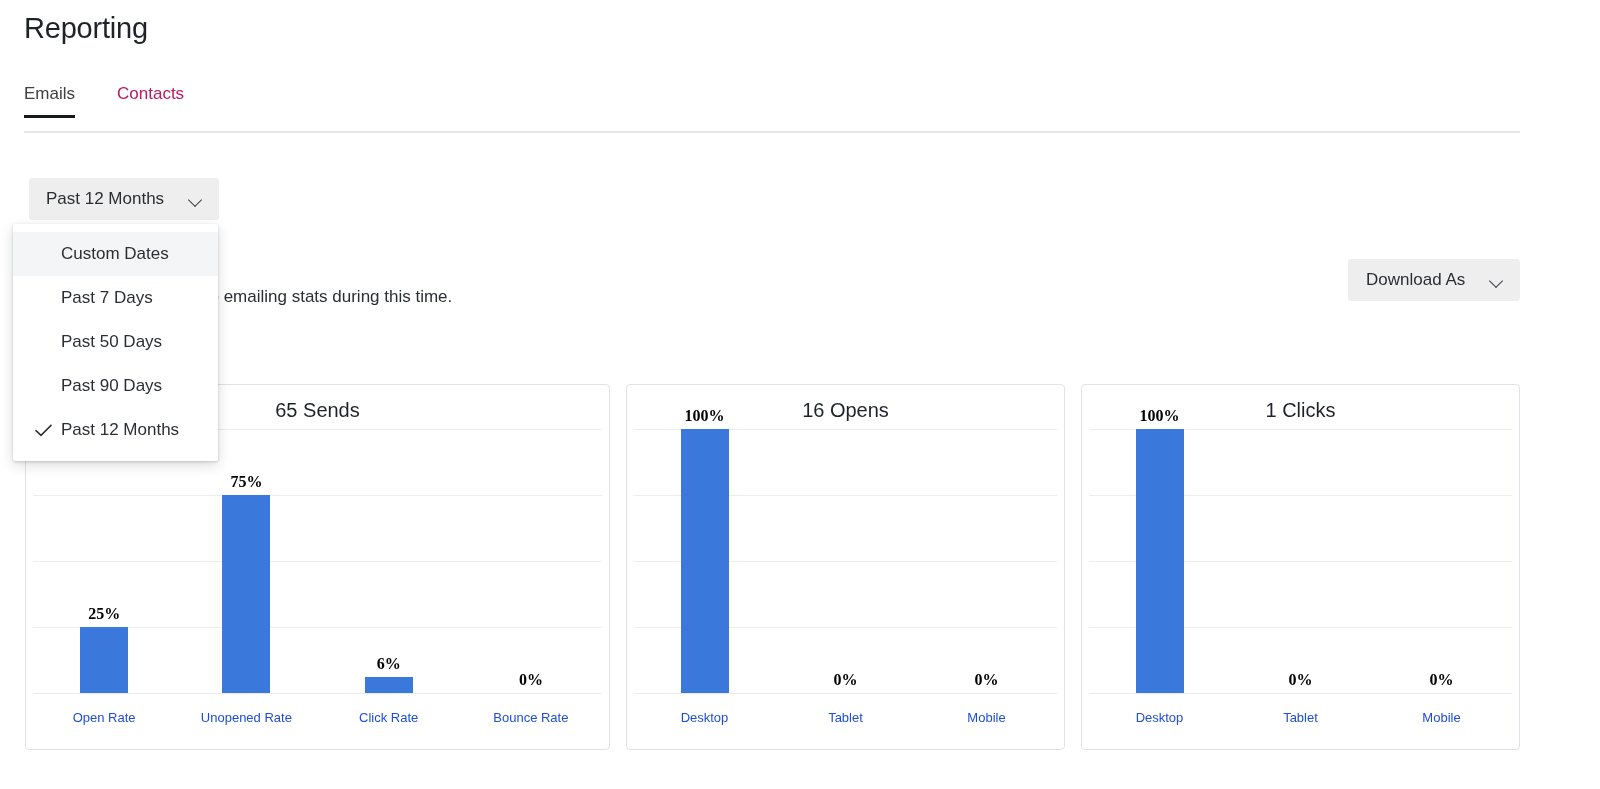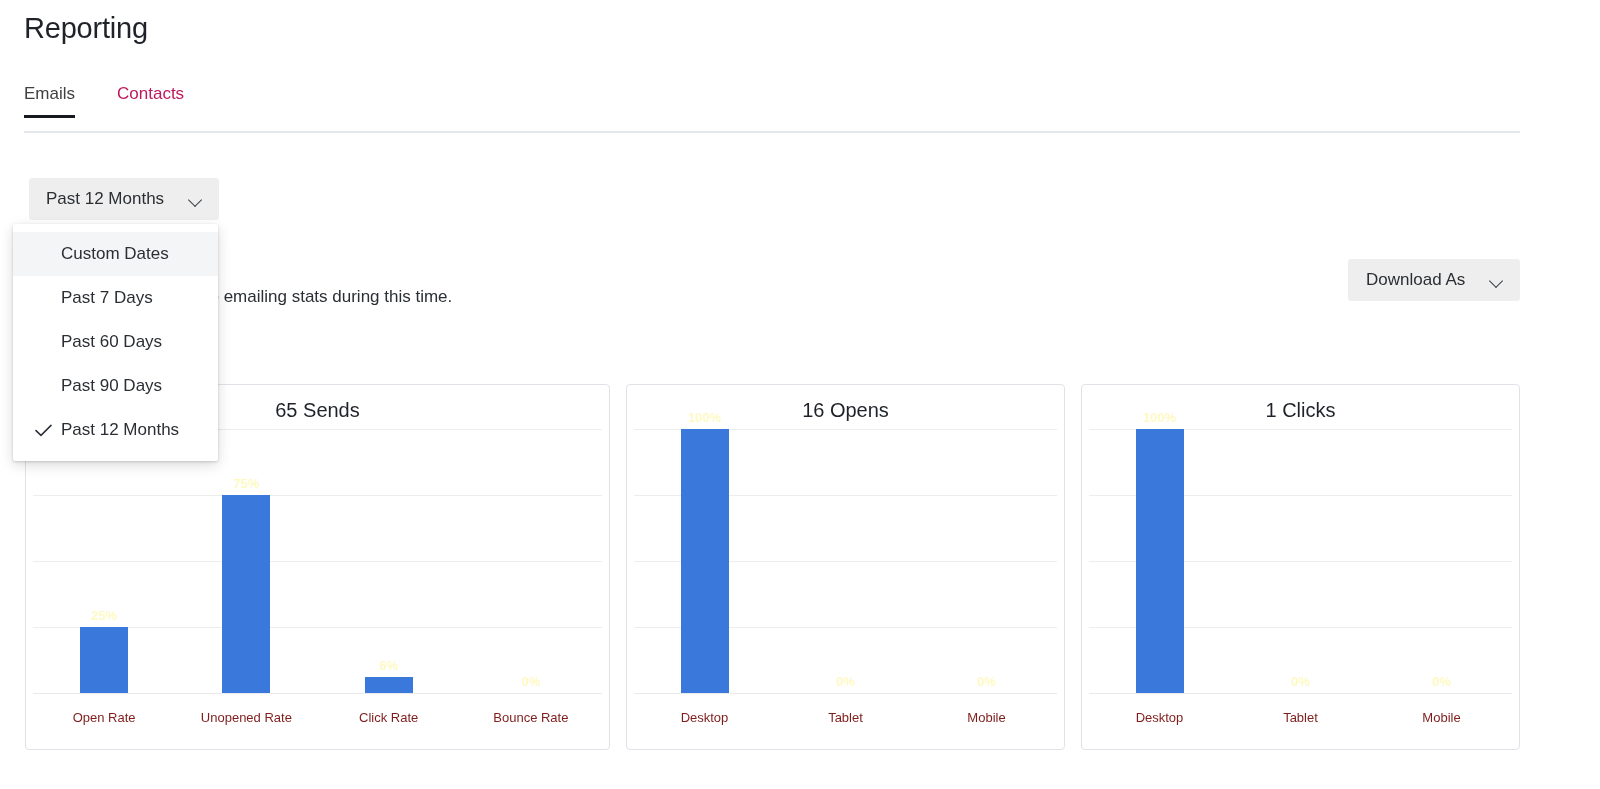--- a/index.html
+++ b/index.html
@@ -123,29 +123,29 @@
     flex: 1 1 0; height: 100%; position: relative;
     display: flex; flex-direction: column; justify-content: flex-end;
     align-items: center;
   }
   .bar {
     width: 48px; background: #3b78dc; position: relative;
   }
   .card.wide .bar { width: 48px; }
   .bar-value {
     position: absolute; bottom: 100%; left: 50%; transform: translateX(-50%);
-    font-size: 13px; font-weight: bold; color: #fef9c3;
-    margin-bottom: 4px; white-space: nowrap;
+    font-size: 16px; font-weight: bold; color: #000000;
+    margin-bottom: 4px; white-space: nowrap; font-family: Liberation Serif, serif;
   }
   .x-labels {
     position: absolute; left: 7px; right: 7px; bottom: 24px;
     display: flex;
   }
   .x-label {
-    flex: 1 1 0; text-align: center; font-size: 13px; color: #7f1d1d;
+    flex: 1 1 0; text-align: center; font-size: 13px; color: #1d4ed8;
   }
 </style>
 </head>
 <body>
 
 <div class="page">
 
   <div class="page-title">Reporting</div>
 
   <div class="tabs">
@@ -172,21 +172,21 @@
       <div class="menu-item hovered">
         <span class="check"></span>
         <span class="mtext">Custom Dates</span>
       </div>
       <div class="menu-item">
         <span class="check"></span>
         <span class="mtext">Past 7 Days</span>
       </div>
       <div class="menu-item">
         <span class="check"></span>
-        <span class="mtext">Past 60 Days</span>
+        <span class="mtext">Past 50 Days</span>
       </div>
       <div class="menu-item">
         <span class="check"></span>
         <span class="mtext">Past 90 Days</span>
       </div>
       <div class="menu-item">
         <span class="check">
           <svg width="17" height="13" viewBox="0 0 17 13">
             <path d="M1 6.6 L6 11.4 L16 1.4" fill="none" stroke="#2b2f34" stroke-width="1.5" stroke-linecap="round" stroke-linejoin="round"></path>
           </svg>

